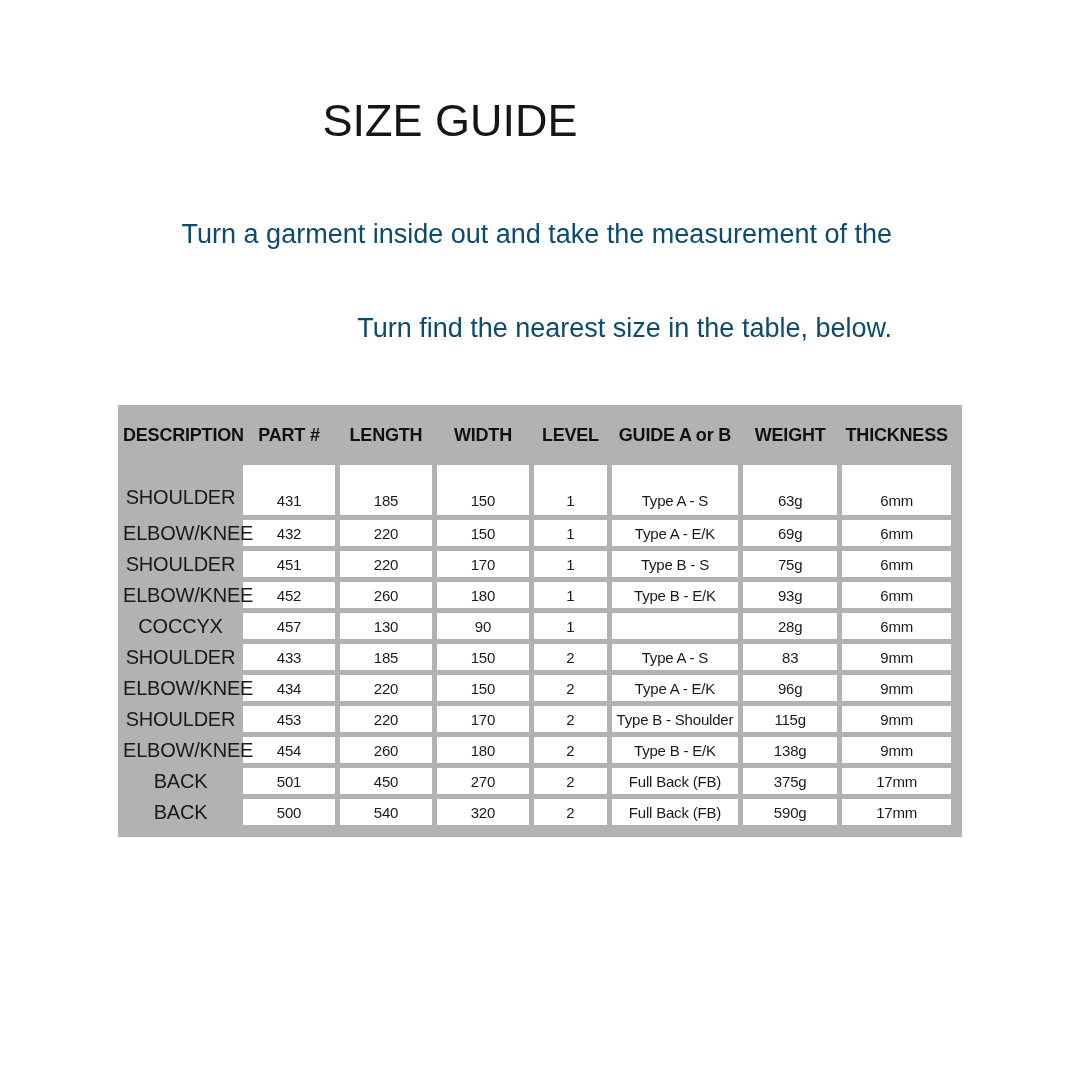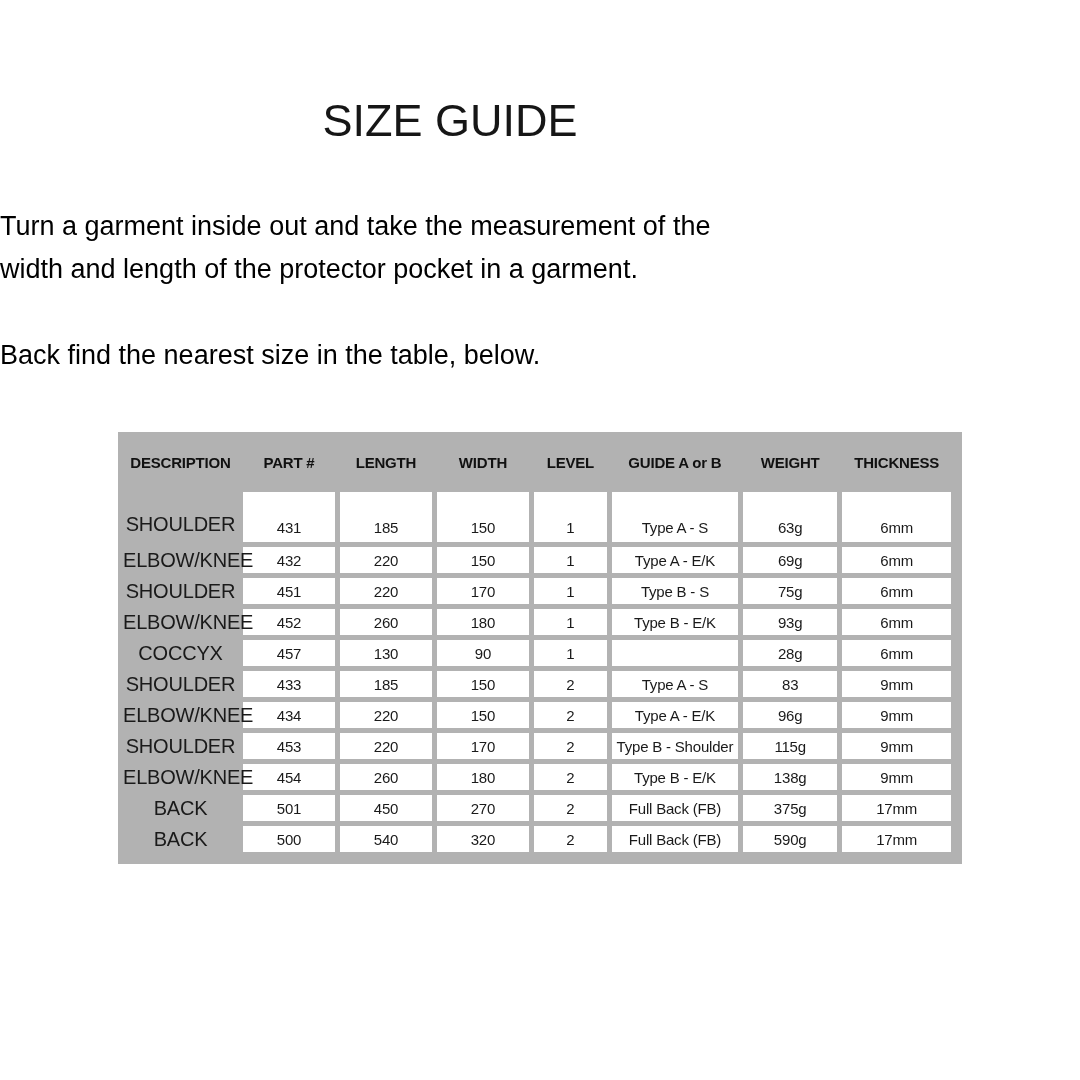--- a/index.html
+++ b/index.html
@@ -21,46 +21,46 @@
   .title {
     margin: 0;
     padding-top: 88px;
     text-align: center;
     font-size: 45px;
     font-weight: 400;
     line-height: 65px;
     color: #161616;
   }
   .instructions {
-    margin: 0;
+    margin: 8px;
     padding-top: 52px;
-    text-align: left;
+    text-align: right;
     font-size: 27px;
     font-weight: 400;
     line-height: 43px;
-    color: #000000;
+    color: #0c4a6e;
   }
   .instructions-2 {
     padding-top: 43px;
   }
   .table-container {
     margin: 55px 0 0 118px;
     width: 844px;
     background: #b2b2b2;
     padding: 0 6px 7px 0;
     box-sizing: border-box;
   }
   table {
     width: 100%;
     border-collapse: separate;
     border-spacing: 5px;
     table-layout: fixed;
   }
   th {
-    font-size: 15px;
+    font-size: 18px;
     font-weight: 700;
     color: #111111;
     height: 50px;
     text-align: center;
     vertical-align: middle;
     padding: 0;
     letter-spacing: -0.2px;
   }
   td {
     background: #ffffff;
@@ -89,25 +89,24 @@
 <body>
 
 <div class="page">
 
   <h1 class="title">
     <span>SIZE GUIDE</span><br>
   </h1>
 
   <div class="instructions">
     <span>Turn a garment inside out and take the measurement of the</span><br>
-    <span>width and length of the protector pocket in a garment.</span>
   </div>
 
   <div class="instructions instructions-2">
-    <span>Back find the nearest size in the table, below.</span>
+    <span>Turn find the nearest size in the table, below.</span>
   </div>
 
   <div class="table-container" style="background: rgb(178, 178, 178);">
     <table>
       <colgroup>
           <col style="width: 14.5%;">
           <col style="width: 11.6%;">
           <col style="width: 11.6%;">
           <col style="width: 11.6%;">
           <col style="width: 9.2%;">

